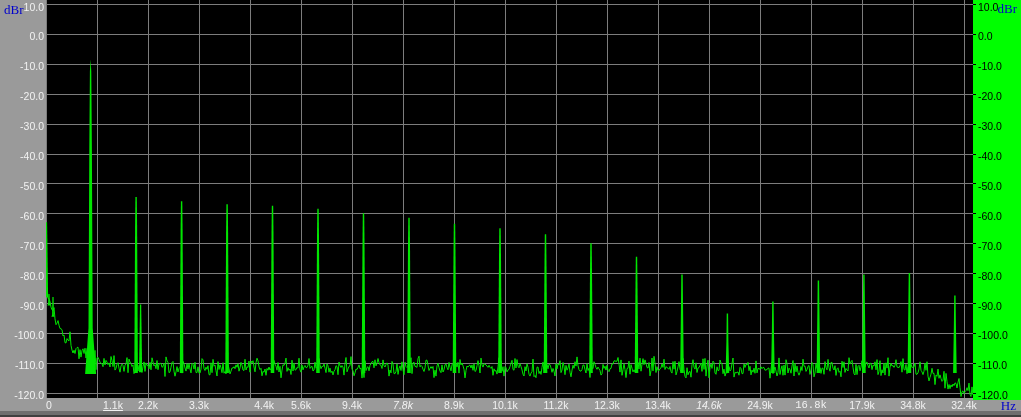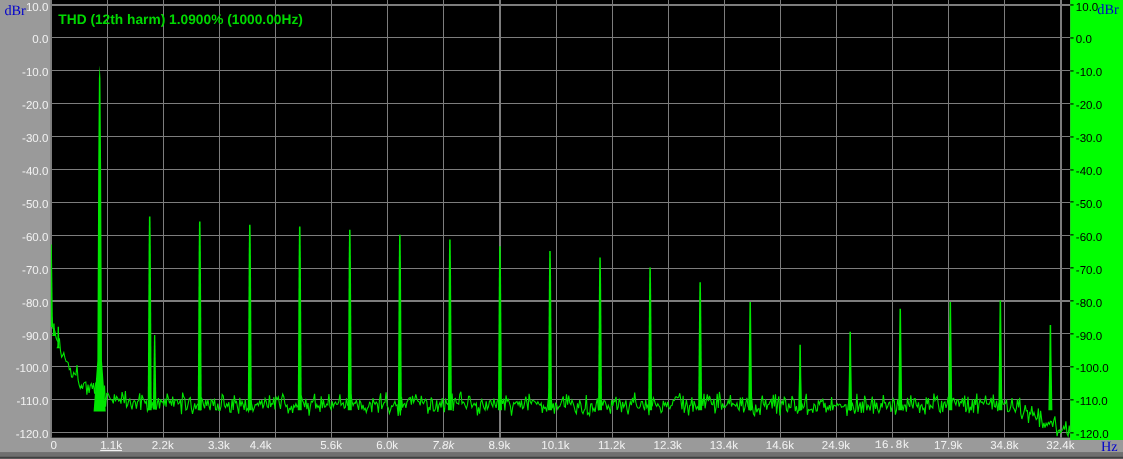--- a/index.html
+++ b/index.html
@@ -119,21 +119,20 @@
           <path d="M861.6,373 L862.4,301.1 L862.7,273.1 L864.1,273.1 L864.4,301.1 L865.2,373 Z"></path>
           <path d="M907.1,373 L907.9,323.5 L908.2,295.5 L909.6,295.5 L909.9,323.5 L910.7,373 Z"></path>
         </g>
         <g fill="#00e600" stroke="none">
           <path d="M-1.1,297.3 L-0.4,242.3 L-0.1,222.3 L1.1,222.3 L1.4,242.3 L2.1,297.3 Z"></path>
           <path d="M1.4,305.5 L2.1,303.5 L2.4,294.0 L3.6,294.0 L3.9,303.5 L4.6,305.5 Z"></path>
           <path d="M5.4,316.7 L6.1,314.7 L6.4,297.0 L7.6,297.0 L7.9,314.7 L8.6,316.7 Z"></path>
           <path d="M93.0,372.2 L93.7,324.5 L94.0,304.5 L95.2,304.5 L95.5,324.5 L96.2,372.2 Z"></path>
         </g>
       </svg>
-    <div class="plot-title">THD (12th harm) 1.0900% (1000.00Hz)</div>
   </div>
 
   <div class="meter">
     <span class="unit tr">dBr</span>
     <div id="right-ticks">
         <div class="ytick-dash" style="top: 4px;"></div>
         <div class="ytick right" style="top: 1.5px;">10.0</div>
         <div class="ytick-dash" style="top: 33.9px;"></div>
         <div class="ytick right" style="top: 31.4px;">0.0</div>
         <div class="ytick-dash" style="top: 63.8px;"></div>
@@ -159,33 +158,33 @@
         <div class="ytick-dash" style="top: 362.8px;"></div>
         <div class="ytick right" style="top: 360.3px;">-110.0</div>
         <div class="ytick-dash" style="top: 392.7px;"></div>
         <div class="ytick right" style="top: 390.2px;">-120.0</div>
       </div>
   </div>
 
   <div class="bottom-strip">
     <div id="bottom-ticks">
         <div class="xtick" style="left: 21px;">20</div>
-        <div class="xtick" style="left: 76px; text-decoration: underline;">1.1k</div>
+        <div class="xtick" style="left: 88px; text-decoration: underline;">1.1k</div>
         <div class="xtick" style="left: 123px;">2.2k</div>
         <div class="xtick" style="left: 174px;">3.3k</div>
-        <div class="xtick" style="left: 212px;">4.4k</div>
+        <div class="xtick" style="left: 224px; text-align: right;">4.4k</div>
         <div class="xtick" style="left: 276px;">5.6k</div>
-        <div class="xtick" style="left: 327px;">6.0k</div>
+        <div class="xtick" style="left: 327px;">9.4k</div>
         <div class="xtick" style="left: 378px; font-style: italic;">7.8k</div>
         <div class="xtick" style="left: 429px;">8.9k</div>
         <div class="xtick" style="left: 480px;">10.1k</div>
         <div class="xtick" style="left: 531px;">11.2k</div>
         <div class="xtick" style="left: 582px;">12.3k</div>
         <div class="xtick" style="left: 633px;">13.4k</div>
-        <div class="xtick" style="left: 684px;">14.6k</div>
+        <div class="xtick" style="left: 684px; font-style: italic;">14.6k</div>
         <div class="xtick" style="left: 735px;">24.9k</div>
         <div class="xtick" style="left: 786px; font-family: Liberation Mono, monospace;">16.8k</div>
         <div class="xtick" style="left: 837px;">17.9k</div>
         <div class="xtick" style="left: 888px;">34.8k</div>
         <div class="xtick" style="left: 939px;">32.4k</div>
       </div>
     <span class="unit br">Hz</span>
   </div>
 
   <div class="bottom-band"></div>

